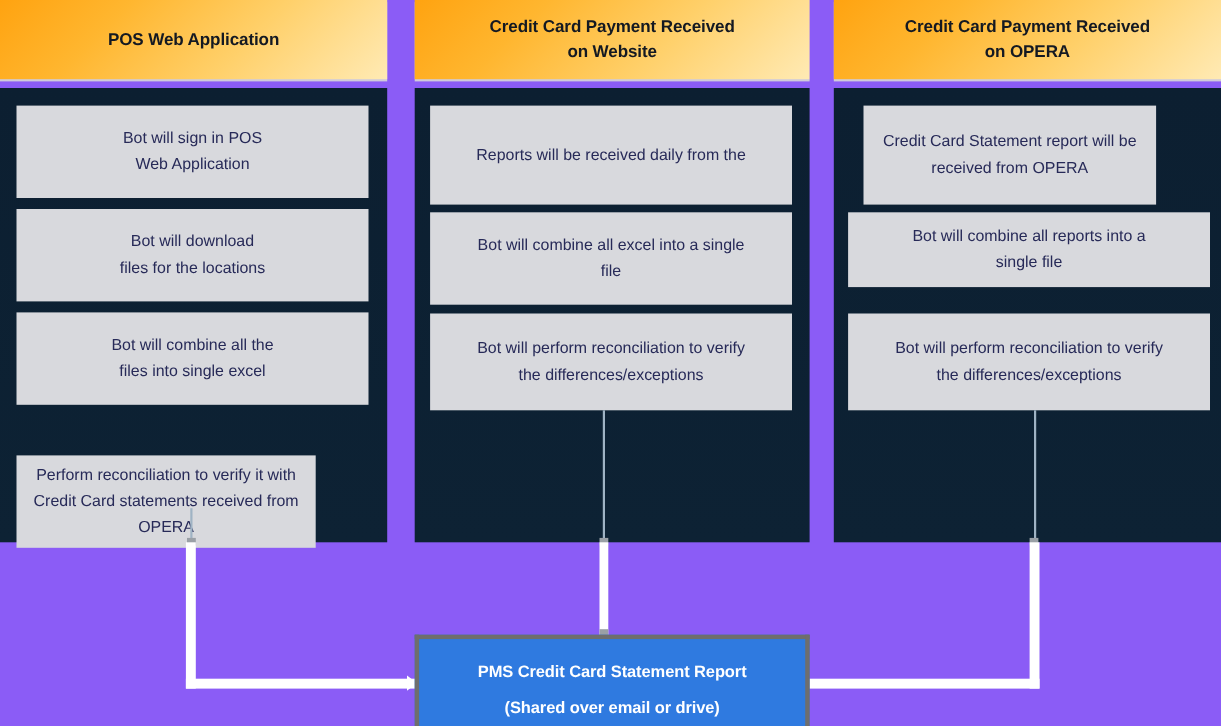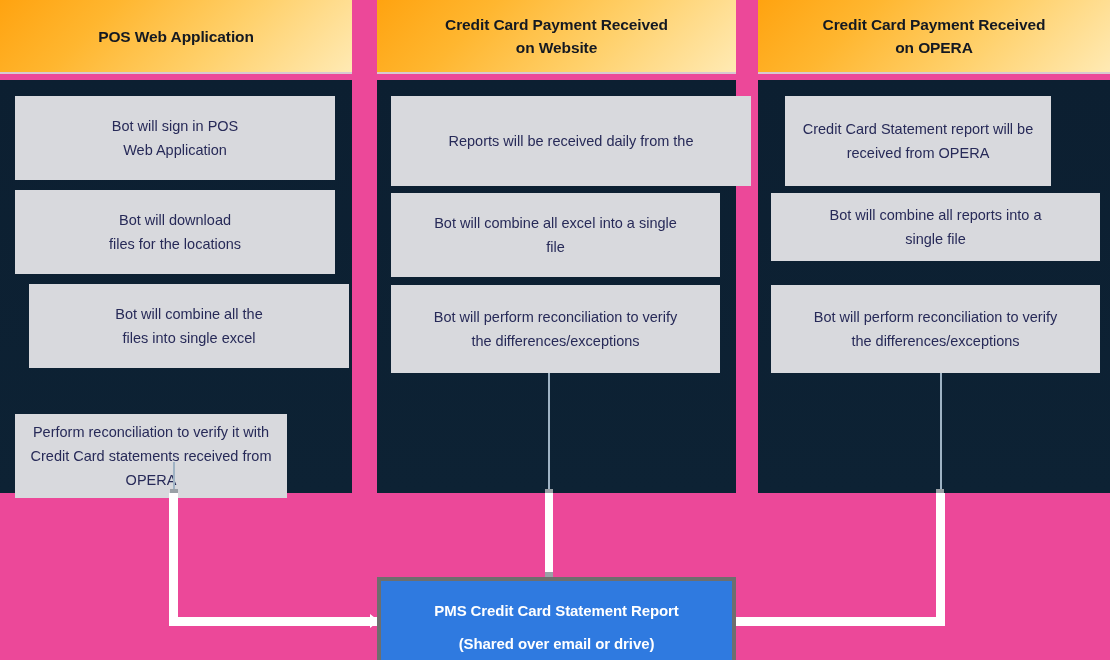--- a/index.html
+++ b/index.html
@@ -8,21 +8,21 @@
     background: #000000;
   }
   body {
     font-family: "Liberation Sans", sans-serif;
     -webkit-font-smoothing: antialiased;
   }
   #canvas {
     position: relative;
     width: 1110px;
     height: 660px;
-    background: #ec4899;
+    background: #8b5cf6;
     overflow: hidden;
   }
 
   
   .col-header {
     position: absolute;
     top: 0;
     height: 72px;
     background: linear-gradient(135deg, #ffa310 0%, #ffb62f 28%, #ffd06a 62%, #ffeab4 100%);
     display: flex;
@@ -144,21 +144,21 @@
     </div>
   </div>
 
   <div class="step-box" style="left:15px; top:190px; width:320px; height:84px;">
     <div>
       <div class="stext">Bot will download</div>
       <div class="stext">files for the locations</div>
     </div>
   </div>
 
-  <div class="step-box" style="left:29px; top:284px; width:320px; height:84px;">
+  <div class="step-box" style="left:15px; top:284px; width:320px; height:84px;">
     <div>
       <div class="stext">Bot will combine all the</div>
       <div class="stext">files into single excel</div>
     </div>
   </div>
 
   <div class="step-box" style="left:15px; top:378px; width:272px; height:84px;margin-top:36px;">
     <div>
       <div class="stext">Perform reconciliation to verify it with</div>
       <div class="stext">Credit Card statements received from</div>
@@ -169,21 +169,21 @@
   <div class="col-header" style="left:377px; width:359px;">
     <div>
       <div class="htext">Credit Card Payment Received</div>
       <div class="htext">on Website</div>
     </div>
   </div>
 
   <div class="col-panel" style="left:377px; width:359px;">
   </div>
 
-  <div class="step-box" style="left:391px; top:96px; width:360px; height:90px;">
+  <div class="step-box" style="left:391px; top:96px; width:329px; height:90px;">
     <div>
       <div class="stext">Reports will be received daily from the</div>
     </div>
   </div>
 
   <div class="step-box" style="left:391px; top:193px; width:329px; height:84px;">
     <div>
       <div class="stext">Bot will combine all excel into a single</div>
       <div class="stext">file</div>
     </div>

